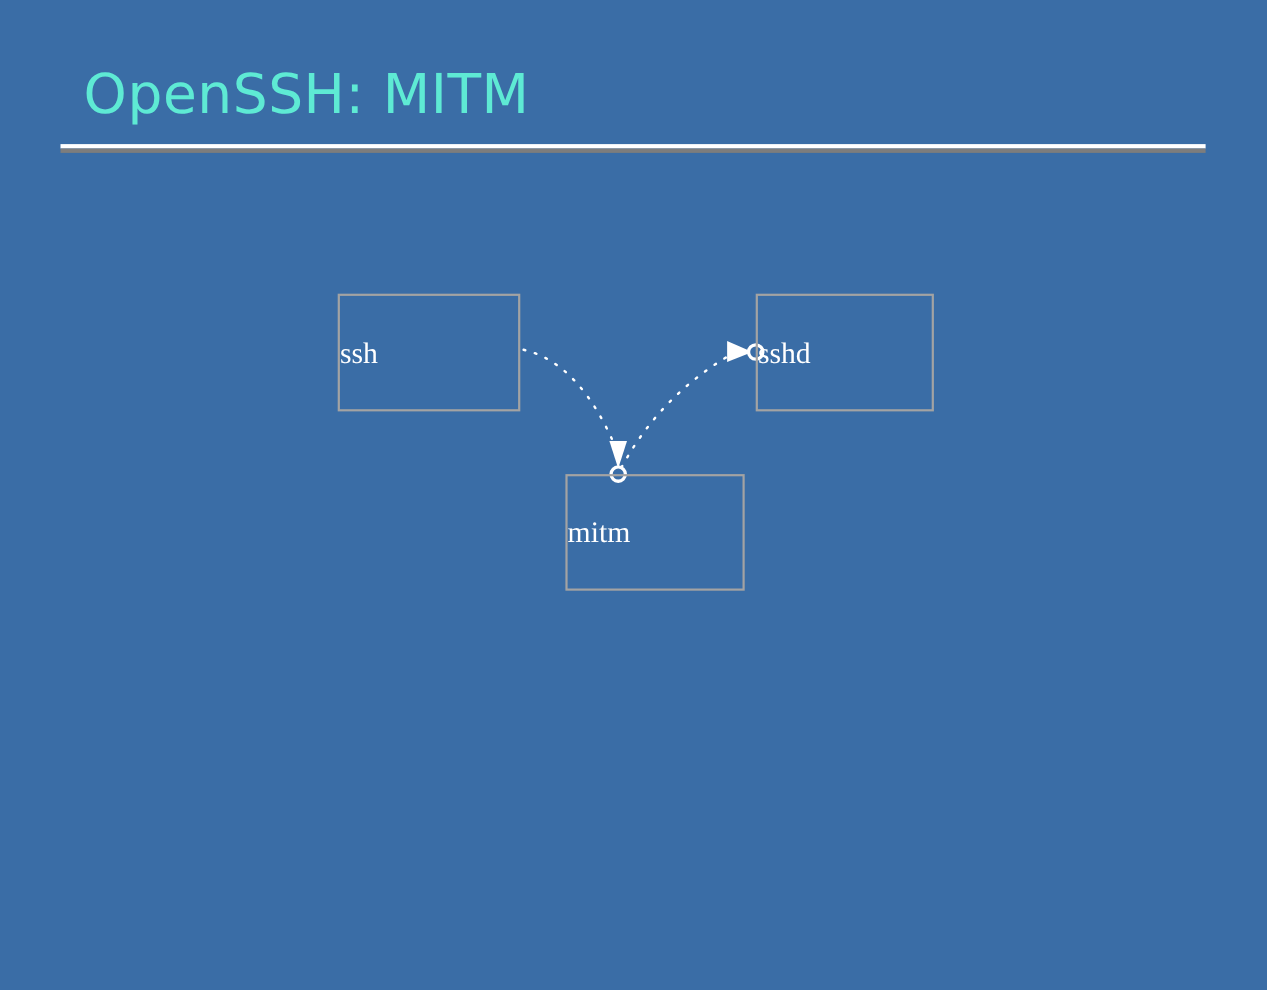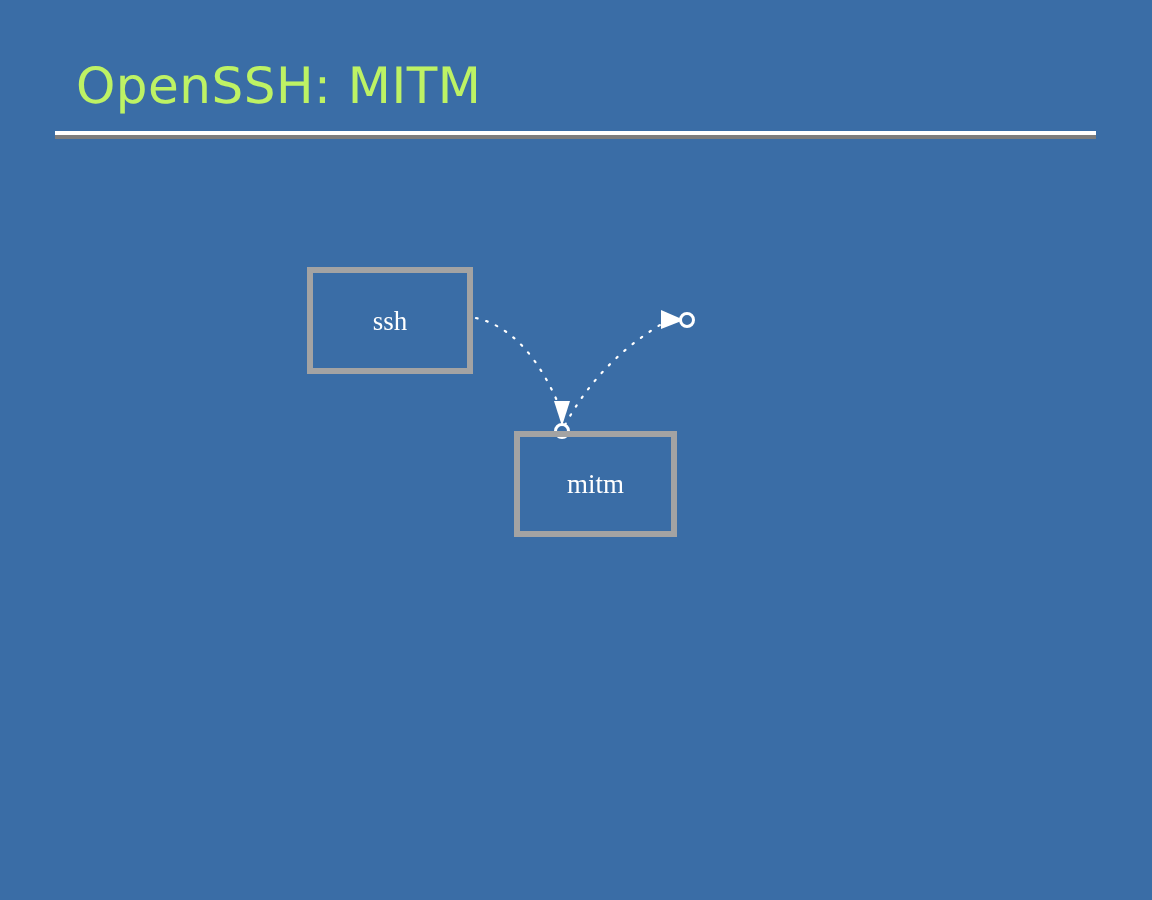--- a/index.html
+++ b/index.html
@@ -25,21 +25,21 @@
   
   #slide-title {
     position: absolute;
     left: 76px;
     top: 56px;
     font-family: "DejaVu Sans", sans-serif;
     font-size: 50px;
     line-height: 60px;
     font-weight: 400;
     letter-spacing: 0.5px;
-    color: #bef264;
+    color: #5eead4;
     white-space: nowrap;
     text-rendering: geometricPrecision;
   }
 
   
   #title-rule {
     position: absolute;
     left: 55px;
     top: 131px;
     width: 1041px;
@@ -76,25 +76,24 @@
     top: 0;
     width: 1152px;
     height: 900px;
     pointer-events: none;
   }
 
   
   .node {
     position: absolute;
     box-sizing: border-box;
-    border: 6px solid #a3a3a3;
+    border: 2px solid #a3a3a3;
     background: transparent;
     display: flex;
     align-items: center;
-    justify-content: center;
   }
   .node-label {
     font-family: "Liberation Serif", "DejaVu Serif", serif;
     font-size: 27px;
     line-height: 30px;
     color: #ffffff;
     white-space: nowrap;
   }
 
   #node-ssh  { left: 307px; top: 267px; width: 166px; height: 107px; }
@@ -127,19 +126,22 @@
 
       <polygon points="661,310 661,329 684,320" fill="#ffffff"></polygon>
 
       <circle cx="687" cy="320" r="6.5" fill="#3a6da6" stroke="#ffffff" stroke-width="3"></circle>
     </svg>
 
     <div class="node" id="node-ssh">
       <span class="node-label">ssh</span>
     </div>
 
+    <div class="node" id="node-sshd">
+      <span class="node-label">sshd</span>
+    </div>
 
     <div class="node" id="node-mitm">
       <span class="node-label">mitm</span>
     </div>
 
   </div>
 </div>
 
 </body></html>

